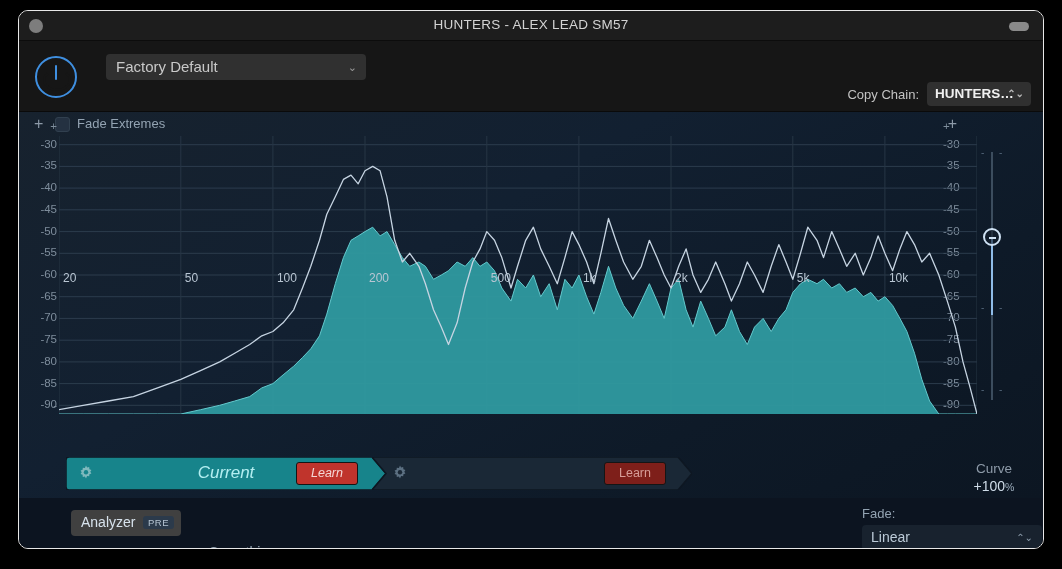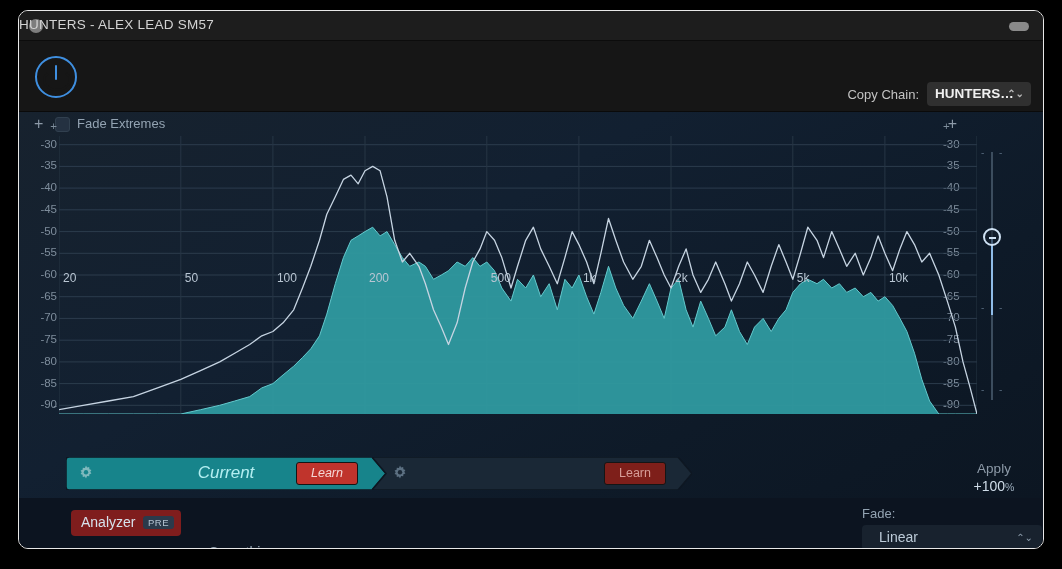--- a/index.html
+++ b/index.html
@@ -14,21 +14,21 @@
   
   .titlebar{
     position:relative;height:29px;background:#1d1d1d;
     border-bottom:1px solid #0c0c0c;
   }
   .close-dot{
     position:absolute;left:10px;top:8px;width:14px;height:14px;border-radius:50%;
     background:#7d7d7d;
   }
   .win-title{
-    position:absolute;left:0;right:0;top:6px;
+    position:absolute;left:0;right:0;top:6px;text-align:center;
     color:#d3d3d3;font-size:13.5px;letter-spacing:.25px;
   }
   .resize-pill{
     position:absolute;right:14px;top:11px;width:20px;height:9px;border-radius:5px;
     background:#8a8a8a;
   }
 
   
   .toolbar{position:relative;height:70px;background:#161616;}
   .power{
@@ -162,55 +162,59 @@
     border:1.5px solid #151515;box-sizing:border-box;
     font-size:12.5px;line-height:20px;text-align:center;
   }
   .learn-active{background:#c0342c;color:#f4d8d6;}
   .learn-dim{background:#7e1f1a;color:#d79d98;}
 
   
   .bottom{position:relative;height:58px;background:#0c1420;}
   .analyzer{
     position:absolute;left:52px;top:12px;width:110px;height:26px;
-    background:#7f1d1d;border-radius:4px;
+    background:#404040;border-radius:4px;
   }
   .analyzer .an-txt{
     position:absolute;left:10px;top:4px;color:#d7e2ec;font-size:14px;
   }
   .pre-badge{
     position:absolute;right:7px;top:6px;padding:1px 5px;background:#2b3a4b;
     border-radius:3px;color:#b5c4d2;font-size:9.5px;letter-spacing:.5px;
   }
   .smooth-label{position:absolute;left:190px;top:-2px;color:#93a3b2;font-size:14px;}
   .smooth-val{position:absolute;left:340px;top:-2px;width:50px;text-align:right;color:#ccd8e4;font-size:15px;}
   .smoothwrap{position:absolute;left:0;top:48px;width:420px;height:10px;}
 
   .phase-label{position:absolute;left:843px;top:8px;color:#93a3b2;font-size:13px;}
   .phase-box{
     position:absolute;left:843px;top:27px;width:180px;height:25px;background:#18222e;
-    border-radius:4px;color:#bccbd8;font-size:14px;line-height:25px;padding-left:17px;
+    border-radius:4px;color:#bccbd8;font-size:14px;line-height:25px;padding-left:9px;
     box-sizing:border-box;
   }
   .phase-box .updown{position:absolute;right:9px;top:0;line-height:25px;color:#8fa0af;font-size:10px;}
 </style>
 </head>
 <body>
 
 <div class="window">
 
   <div class="titlebar">
     <div class="close-dot"></div>
     <div class="win-title">HUNTERS  - ALEX LEAD SM57</div>
     <div class="resize-pill"></div>
   </div>
 
   <div class="toolbar">
     <div class="power"></div>
 
+    <div class="preset-select">
+      <span>Factory Default</span>
+      <span class="chev">⌄</span>
+    </div>
 
     <div class="tb nav-prev">‹</div>
     <div class="tb nav-next">›</div>
     <div class="tb btn-compare">Compare</div>
     <div class="tb btn-copy">Copy</div>
     <div class="tb btn-paste">Paste</div>
 
     <div class="sc-label">Copy Chain:</div>
     <div class="sc-box">
       <span>HUNTERS…</span>
@@ -325,21 +329,21 @@
       <div class="fill" id="slider-fill" style="top: 85.25px; height: 77.5px;"></div>
       <div class="vtick" style="left:0;top:-5px;">-</div>
       <div class="vtick" style="left:18px;top:-5px;">-</div>
       <div class="vtick" style="left:0;top:150px;">-</div>
       <div class="vtick" style="left:18px;top:150px;">-</div>
       <div class="vtick" style="left:0;top:232px;">-</div>
       <div class="vtick" style="left:18px;top:232px;">-</div>
       <div class="knob" id="slider-knob" style="top: 76.25px;"></div>
     </div>
 
-    <div class="apply-label">Apply</div>
+    <div class="apply-label">Curve</div>
     <div class="apply-val">
       <span>+100</span><span class="pct">%</span>
     </div>
 
     <div class="stagebar">
 
       <div class="stage" id="stage0" style="left:0;width:320px;font-style:italic;">
         <svg class="shape" viewBox="0 0 320 33" preserveAspectRatio="none">
           <path d="M3,0 H306 L320,16.5 L306,33 H3 A3,3 0 0 1 0,30 V3 A3,3 0 0 1 3,0 Z" fill="#17848b" stroke="#0e1722" stroke-width="1.5"></path>
         </svg>

